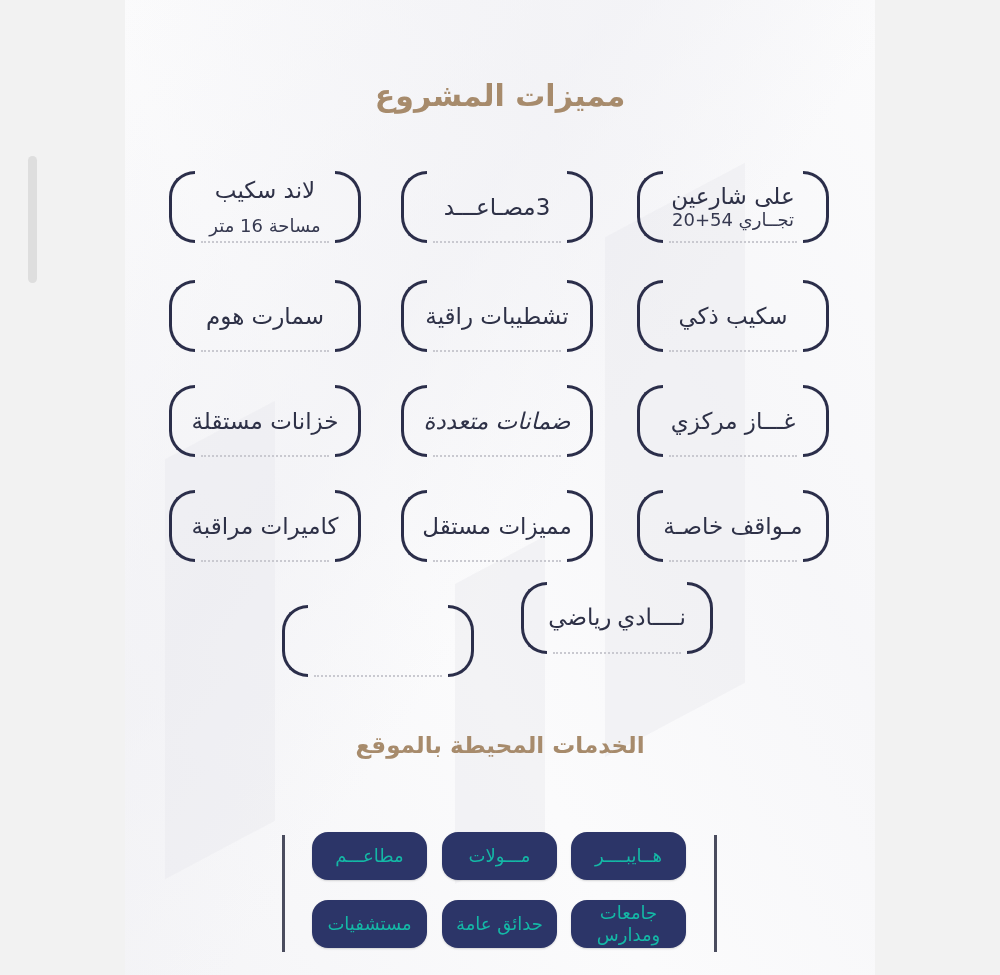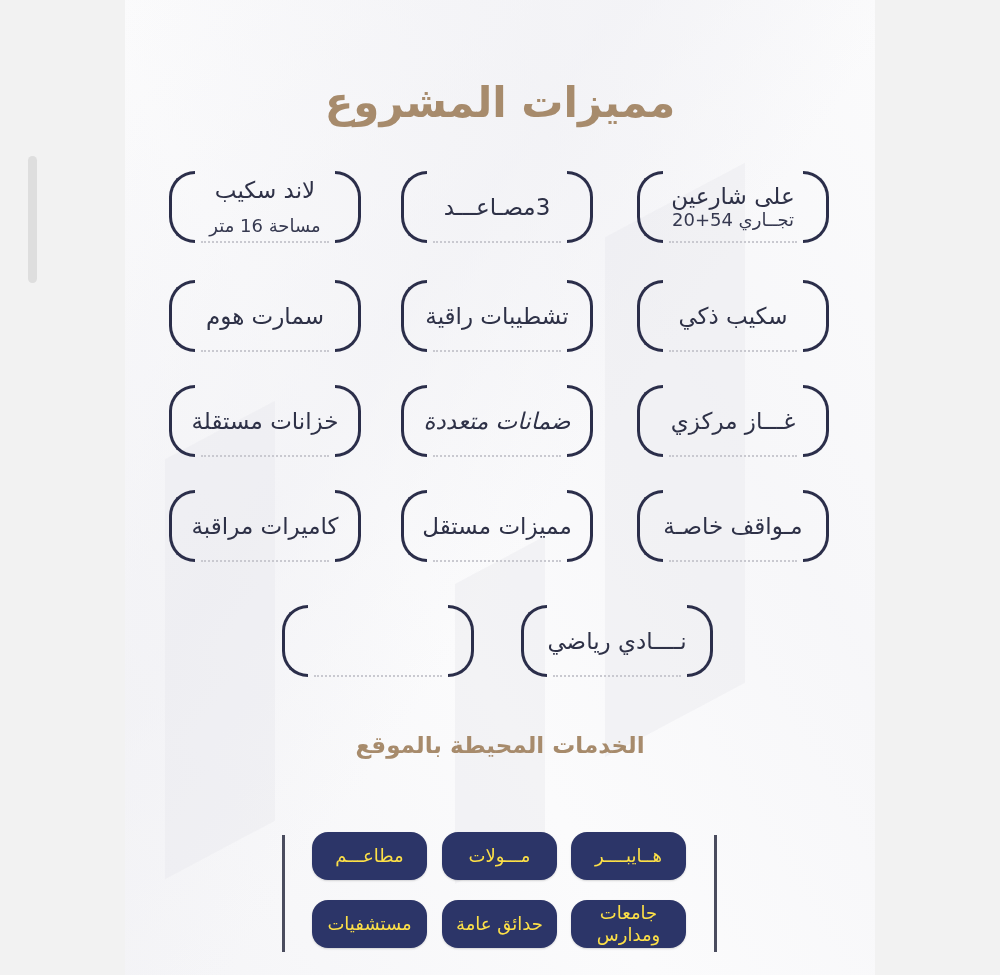--- a/index.html
+++ b/index.html
@@ -29,21 +29,21 @@
   .poster .facet {
     position: absolute; background: rgba(232,232,238,0.45);
     transform: skewY(-28deg);
   }
 
   .section-title {
     position: absolute; left: 0; width: 750px; text-align: center;
     color: #a78b6c; font-weight: bold; direction: rtl;
     letter-spacing: 0.5px;
   }
-  .title-features { top: 78px; font-size: 42px; }
+  .title-features { top: 78px; font-size: 30px; }
   .title-services { top: 732px; font-size: 23px; text-align: center; }
 
   
   .feature {
     position: absolute; width: 192px; height: 80px;
     display: flex; flex-direction: column; align-items: center; justify-content: center;
     direction: rtl; color: #2e3147;
   }
   .feature .bracket {
     position: absolute; top: 0; width: 26px; height: 72px;
@@ -69,21 +69,21 @@
   }
   .feature.two-line .main { margin-top: -10px; }
 
   
   .vline {
     position: absolute; width: 3px; background: #4a4c5e;
   }
   .service {
     position: absolute; width: 115px; height: 48px;
     background: #2c3568; border-radius: 16px;
-    color: #fde047; font-size: 18px; direction: rtl;
+    color: #14b8a6; font-size: 18px; direction: rtl;
     display: flex; align-items: center; justify-content: center; text-align: center;
     line-height: 22px; padding: 8px 6px;
     box-shadow: 0 1px 2px rgba(0,0,0,0.15);
   }
 </style>
 </head>
 <body>
 
 <div class="viewport">
   <div class="scroll-indicator"></div>
@@ -166,21 +166,21 @@
       <span class="main">مميزات مستقل</span>
       <span class="dots"></span>
     </div>
     <div class="feature" style="left:44px;top:490px;">
       <span class="bracket left"></span>
       <span class="bracket right"></span>
       <span class="main">كاميرات مراقبة</span>
       <span class="dots"></span>
     </div>
 
-    <div class="feature" style="left:396px;top:605px;">
+    <div class="feature" style="left:396px;top:582px;font-family:Liberation Serif, serif;">
       <span class="bracket left"></span>
       <span class="bracket right"></span>
       <span class="main">نــــادي رياضي</span>
       <span class="dots"></span>
     </div>
     <div class="feature" style="left:157px;top:605px;">
       <span class="bracket left"></span>
       <span class="bracket right"></span>
       <span class="dots"></span>
     </div>

